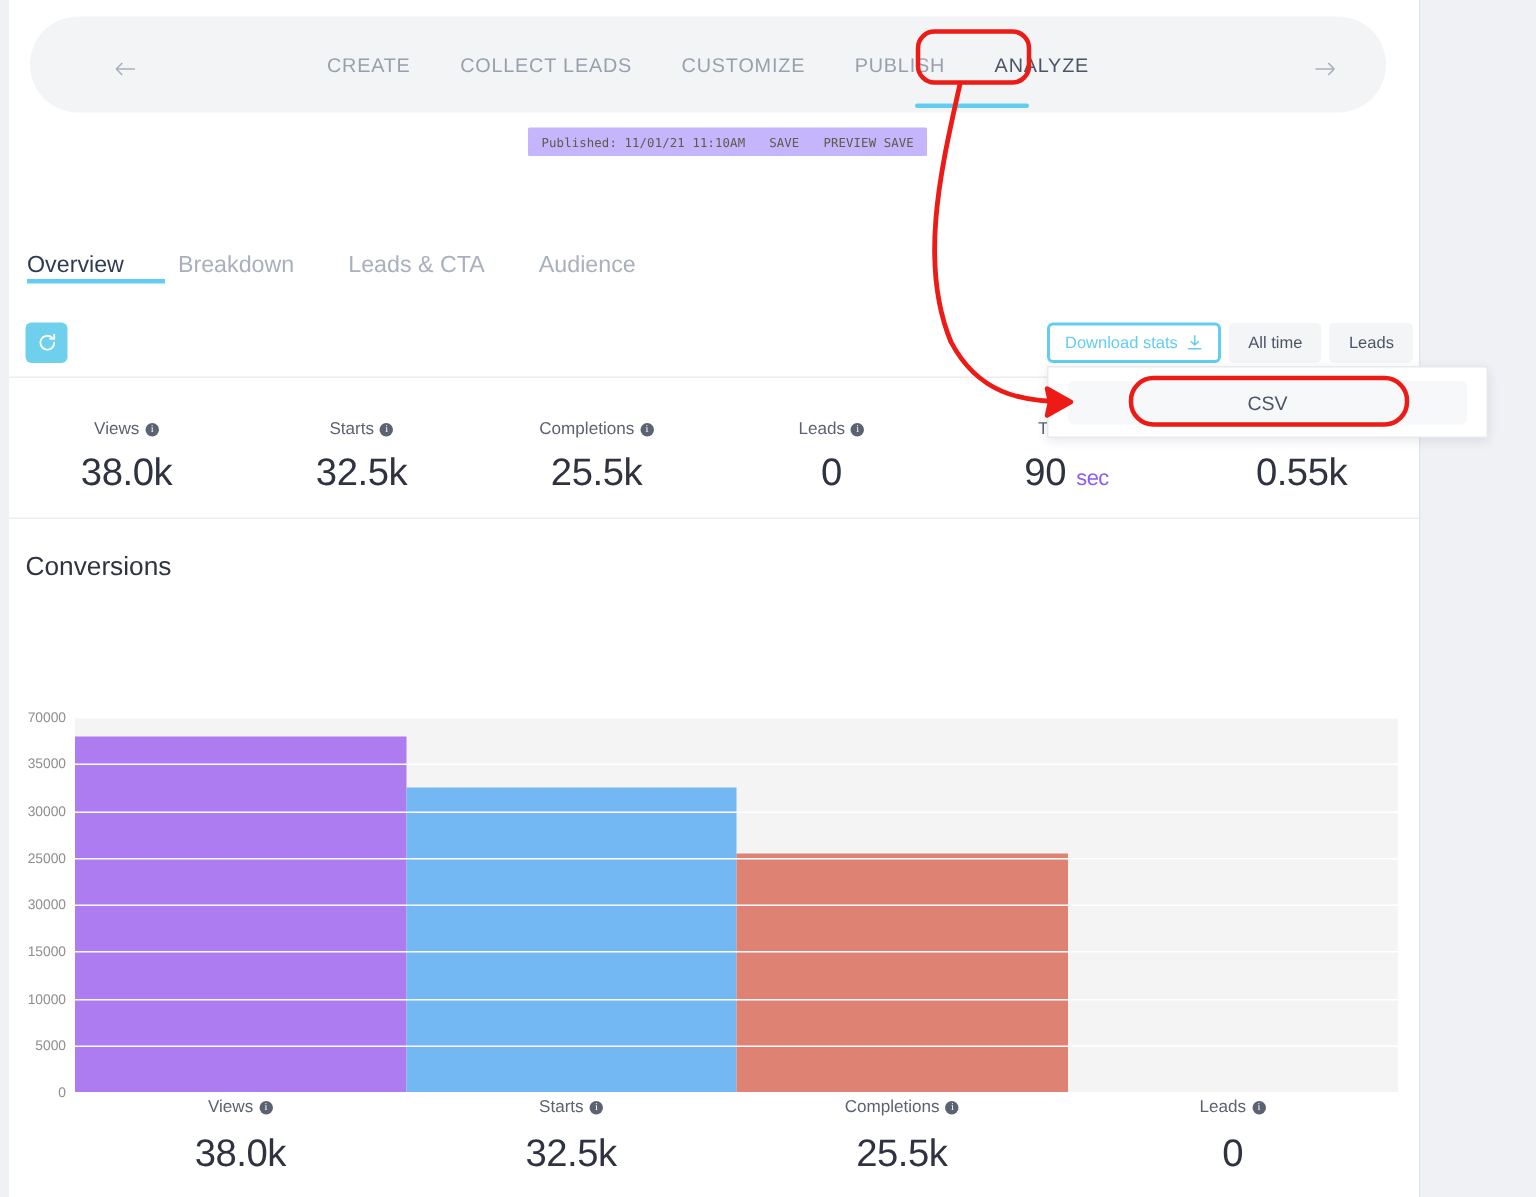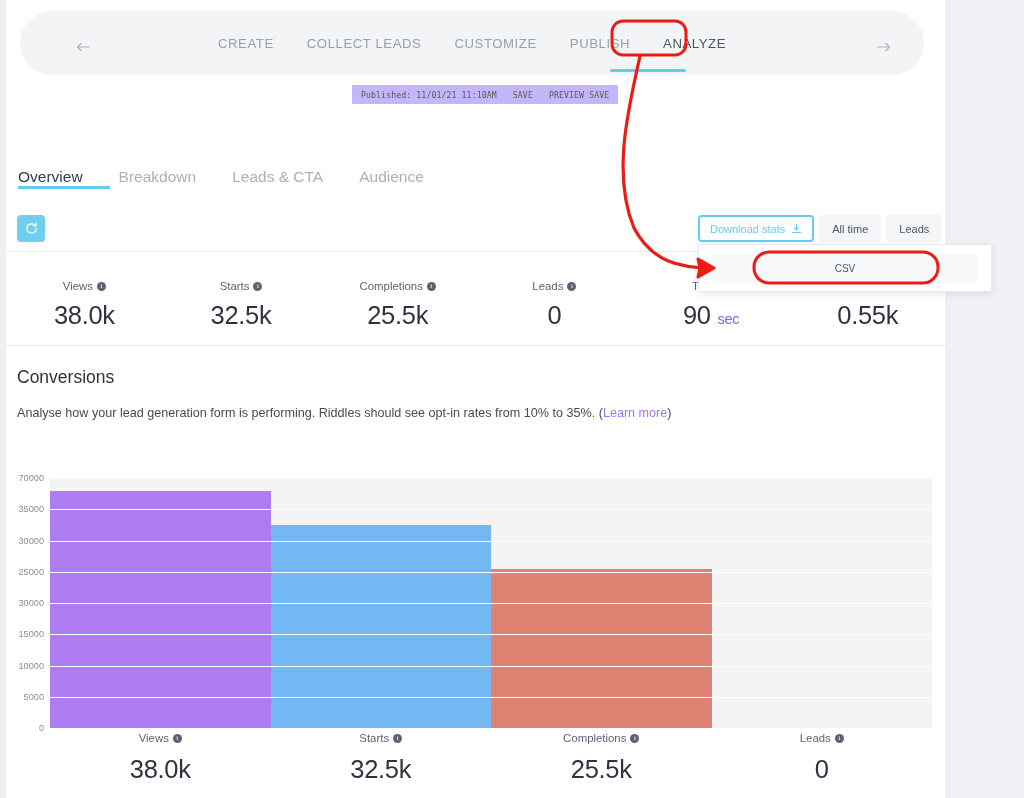--- a/index.html
+++ b/index.html
@@ -97,21 +97,21 @@
   .dropdown {
     position: absolute; left: 698px; top: 244px; width: 294px; height: 48px;
     background: #ffffff; border: 1px solid #e8e9ec;
     box-shadow: 0 2px 7px rgba(20,30,60,.10);
     display: flex; align-items: center; justify-content: center;
     z-index: 20;
   }
   .dropdown-item {
     width: 266px; height: 29px; background: #f7f8f9; border-radius: 4px;
     display: flex; align-items: center; justify-content: center;
-    font-size: 10px; color: #4b5566; cursor: pointer;
+    font-size: 13px; color: #4b5566; cursor: pointer;
   }
 
   
   .stats-panel {
     position: absolute; left: 6px; top: 251px; width: 940px; height: 95px;
     background: #ffffff; border-top: 1px solid #ececec; border-bottom: 1px solid #ececec;
   }
   .stats-row {
     position: absolute; left: 0; top: 0; width: 940px; height: 95px;
     display: flex;
@@ -301,21 +301,20 @@
           <span>Shares</span>
           <span class="info-dot">i</span>
         </div>
         <div class="stat-value">0.55k</div>
       </div>
 
     </div>
   </div>
 
   <div class="conv-title">Conversions</div>
-  <div class="conv-desc"><span>Analyse how your lead generation form is performing. Riddles should see opt-in rates from 10% to 35%. (</span><a href="#">Learn more</a><span>)</span></div>
 
   <div class="chart-panel">
     <div class="ylabels">
         <div class="ylabel" style="top: 250px;">0</div>
         <div class="ylabel" style="top: 218.75px;">5000</div>
         <div class="ylabel" style="top: 187.5px;">10000</div>
         <div class="ylabel" style="top: 156.25px;">15000</div>
         <div class="ylabel" style="top: 125px;">30000</div>
         <div class="ylabel" style="top: 93.75px;">25000</div>
         <div class="ylabel" style="top: 62.5px;">30000</div>

